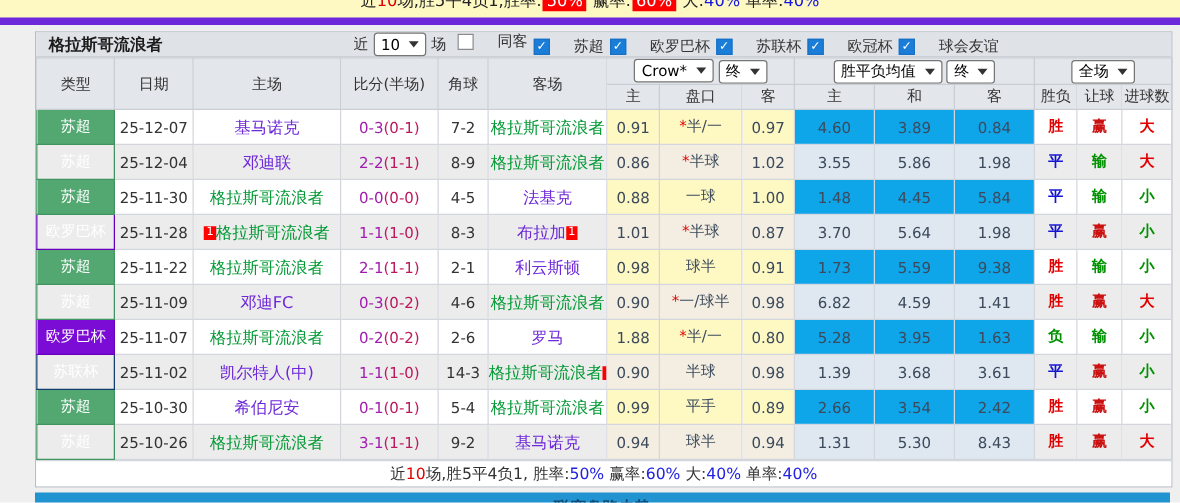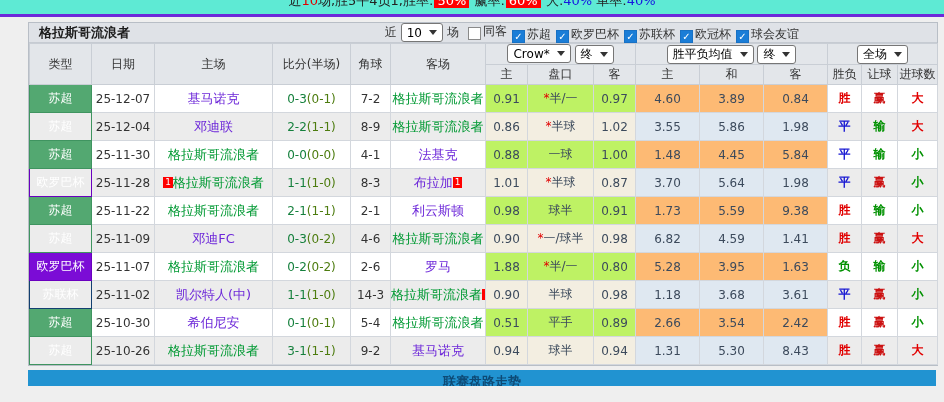--- a/index.html
+++ b/index.html
@@ -3,58 +3,58 @@
 <meta charset="utf-8">
 <style>
   html,body{margin:0;padding:0}
   body{
     width:944px;height:402px;overflow:hidden;
     background:#efefef;
     font-family:"DejaVu Sans","Liberation Sans",sans-serif;
     font-size:12px;color:#333;
   }
   
-  .top-strip{height:14px;background:#5eead4;overflow:hidden;position:relative;border-bottom:3px solid #6d28d9}
+  .top-strip{height:14px;background:#fef9c3;overflow:hidden;position:relative;border-bottom:6px solid #6d28d9}
   .top-line{position:absolute;top:-8px;left:0;width:100%;text-align:center;font-size:13px;color:#222;white-space:nowrap}
   .top-line .badge{background:#f00;color:#fff;padding:0 3px;margin:0 1px}
   .blue-val{color:#1616e0}
   .red-val{color:#e10000}
 
   
   .panel{margin:5px 0 0 28px;width:908px;background:#fff;border:1px solid #b8bec6}
   .titlebar{height:20px;background:#dfe2e7;border-bottom:1px solid #c6cbd2;display:flex;align-items:center;padding:0 10px;box-sizing:border-box}
   .title{font-weight:bold;font-size:13px;color:#1c1c1c}
   .controls{margin-left:auto;margin-right:128px;display:flex;align-items:center;gap:4px;white-space:nowrap}
 
   .sel{display:inline-flex;align-items:center;gap:7px;background:#fff;border:1px solid #767676;border-radius:3px;padding:0 5px;height:17px;font-size:12px;color:#000;cursor:default}
   .chev{width:0;height:0;border-left:4px solid transparent;border-right:4px solid transparent;border-top:5px solid #333;display:inline-block}
 
-  .chk{display:inline-flex;align-items:flex-end;gap:2px;margin-left:5px;cursor:default}
+  .chk{display:inline-flex;align-items:center;gap:19px;margin-left:5px;cursor:default}
   .cb{width:13px;height:13px;box-sizing:border-box;border:1px solid #8a8a8a;background:#fff;display:inline-block;font-size:10px;line-height:11px;text-align:center;color:#fff}
   .cb.on{background:#1a7dd7;border-color:#1871c4}
 
   
   table{border-collapse:collapse;table-layout:fixed;width:906px}
   th,td{border:1px solid #d3d7dd;text-align:center;padding:0;overflow:hidden;white-space:nowrap}
   thead th{background:#e3e6ea;border-color:#c9ced5;font-weight:normal;color:#333;height:19px;font-size:12px}
   thead .selrow th{height:20px}
   tbody td{height:27px;font-size:12px;color:#333}
   tbody tr:nth-child(even) td{background:#ececec}
-  td.crown{background:#bef264;color:#3c4a5c}
+  td.crown{background:#fef9c3;color:#3c4a5c}
   tr:nth-child(even) td.crown{background:#f3eee1}
-  td.avg{background:#fdba74;color:#3c4a5c}
+  td.avg{background:#0ea5e9;color:#3c4a5c}
   tr:nth-child(even) td.avg{background:#dfe8f1}
   td.league{color:#fff;font-size:12px}
   td.lg-green{background:#53a871;border-color:#3f9460}
   td.lg-purple{background:#7b0cd6;border-color:#6a00bf}
   td.lg-navy{background:#17518e;border-color:#123f70}
   .tname{color:#6d28d9;font-size:13px;cursor:pointer}
   .tname.green{color:#009933}
-  .score{color:#15803d}
-  .half{color:#4d7c0f}
+  .score{color:#a21caf}
+  .half{color:#be185d}
   .star{color:#e10000}
   .rc{display:inline-block;background:#f00;color:#fff;font-size:9px;line-height:11px;padding:0 2px;vertical-align:2px}
   td.res{font-weight:bold}
   .c-red{color:#e10000}
   .c-red2{color:#cc1111}
   .c-blue{color:#1414d2}
   .c-green{color:#009100}
 
   .summary{height:20px;line-height:20px;text-align:center;border-top:1px solid #d3d7dd;background:#fff;font-size:12.5px;white-space:nowrap}
   .summary .blue-val{color:#2222e0}
@@ -205,21 +205,21 @@
     <td class="avg">1.98</td>
     <td class="res c-blue">平</td>
     <td class="res c-green">输</td>
     <td class="res c-red">大</td>
   </tr>
         <tr>
     <td class="league lg-green">苏超</td>
     <td>25-11-30</td>
     <td><span class="tname green">格拉斯哥流浪者</span></td>
     <td><span class="score">0-0</span><span class="half">(0-0)</span></td>
-    <td>4-1</td>
+    <td>4-5</td>
     <td><span class="tname">法基克</span></td>
     <td class="crown">0.88</td>
     <td class="crown"><span>一球</span></td>
     <td class="crown">1.00</td>
     <td class="avg">1.48</td>
     <td class="avg">4.45</td>
     <td class="avg">5.84</td>
     <td class="res c-blue">平</td>
     <td class="res c-green">输</td>
     <td class="res c-green">小</td>
@@ -295,35 +295,35 @@
         <tr>
     <td class="league lg-navy">苏联杯</td>
     <td>25-11-02</td>
     <td><span class="tname">凯尔特人(中)</span></td>
     <td><span class="score">1-1</span><span class="half">(1-0)</span></td>
     <td>14-3</td>
     <td><span class="tname green">格拉斯哥流浪者</span><span class="rc">1</span></td>
     <td class="crown">0.90</td>
     <td class="crown"><span>半球</span></td>
     <td class="crown">0.98</td>
-    <td class="avg">1.18</td>
+    <td class="avg">1.39</td>
     <td class="avg">3.68</td>
     <td class="avg">3.61</td>
     <td class="res c-blue">平</td>
     <td class="res c-red2">赢</td>
     <td class="res c-green">小</td>
   </tr>
         <tr>
     <td class="league lg-green">苏超</td>
     <td>25-10-30</td>
     <td><span class="tname">希伯尼安</span></td>
     <td><span class="score">0-1</span><span class="half">(0-1)</span></td>
     <td>5-4</td>
     <td><span class="tname green">格拉斯哥流浪者</span></td>
-    <td class="crown">0.51</td>
+    <td class="crown">0.99</td>
     <td class="crown"><span>平手</span></td>
     <td class="crown">0.89</td>
     <td class="avg">2.66</td>
     <td class="avg">3.54</td>
     <td class="avg">2.42</td>
     <td class="res c-red">胜</td>
     <td class="res c-red2">赢</td>
     <td class="res c-green">小</td>
   </tr>
         <tr>
@@ -339,17 +339,20 @@
     <td class="avg">1.31</td>
     <td class="avg">5.30</td>
     <td class="avg">8.43</td>
     <td class="res c-red">胜</td>
     <td class="res c-red2">赢</td>
     <td class="res c-red">大</td>
   </tr>
       </tbody>
   </table>
 
+  <div class="summary">
+    <span>近</span><span class="red-val">10</span><span>场,胜5平4负1, 胜率:</span><span class="blue-val">50%</span><span> 赢率:</span><span class="blue-val">60%</span><span> 大:</span><span class="blue-val">40%</span><span> 单率:</span><span class="blue-val">40%</span>
+  </div>
 </div>
 
 <div class="footer">
   <div class="footer-title">联赛盘路走势</div>
 </div>
 
 </body></html>

